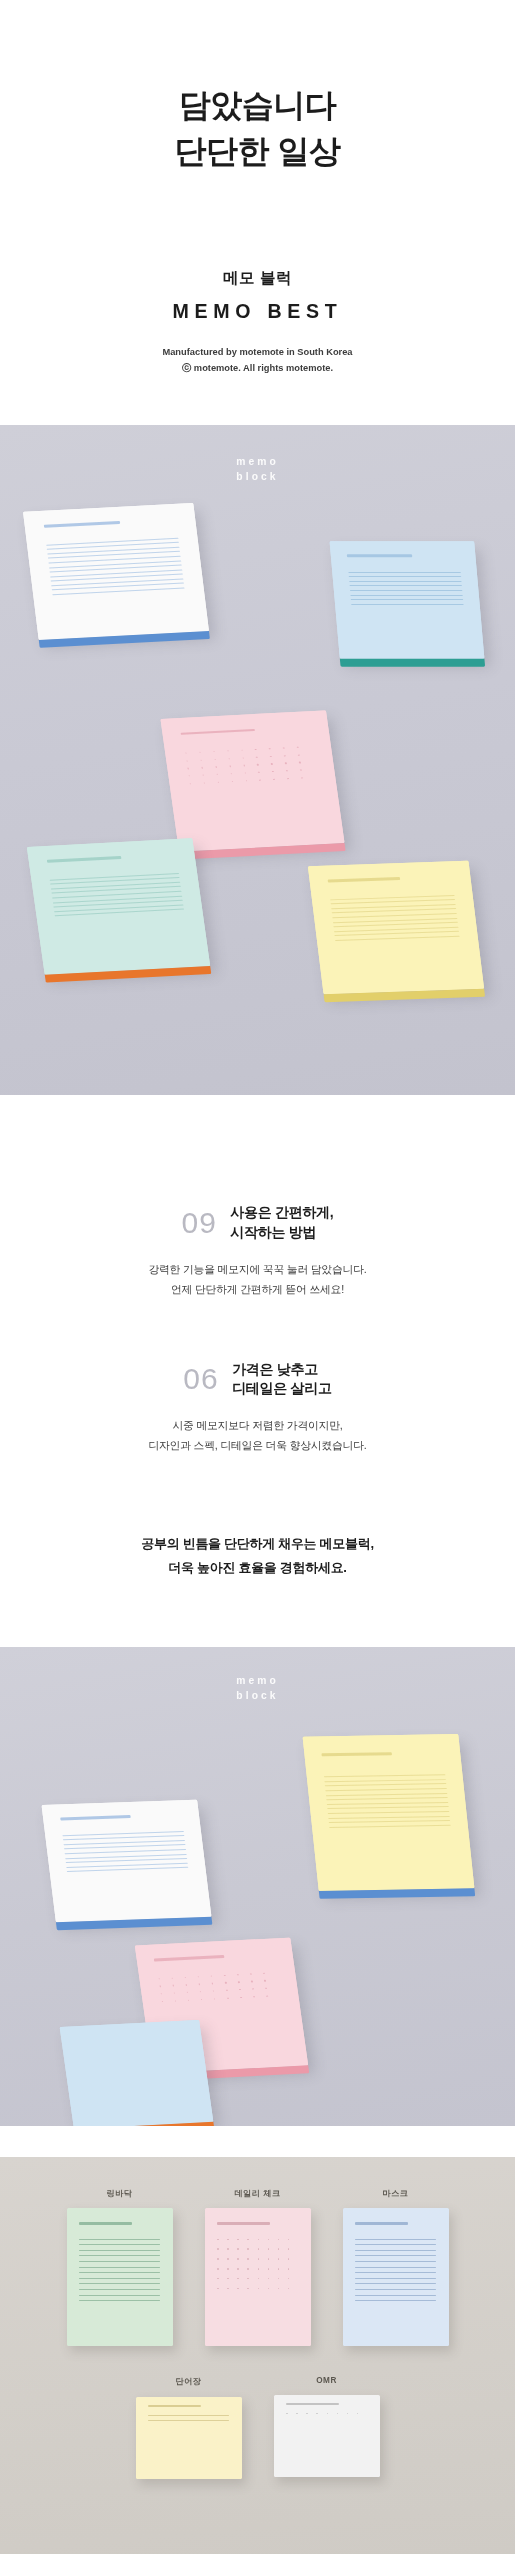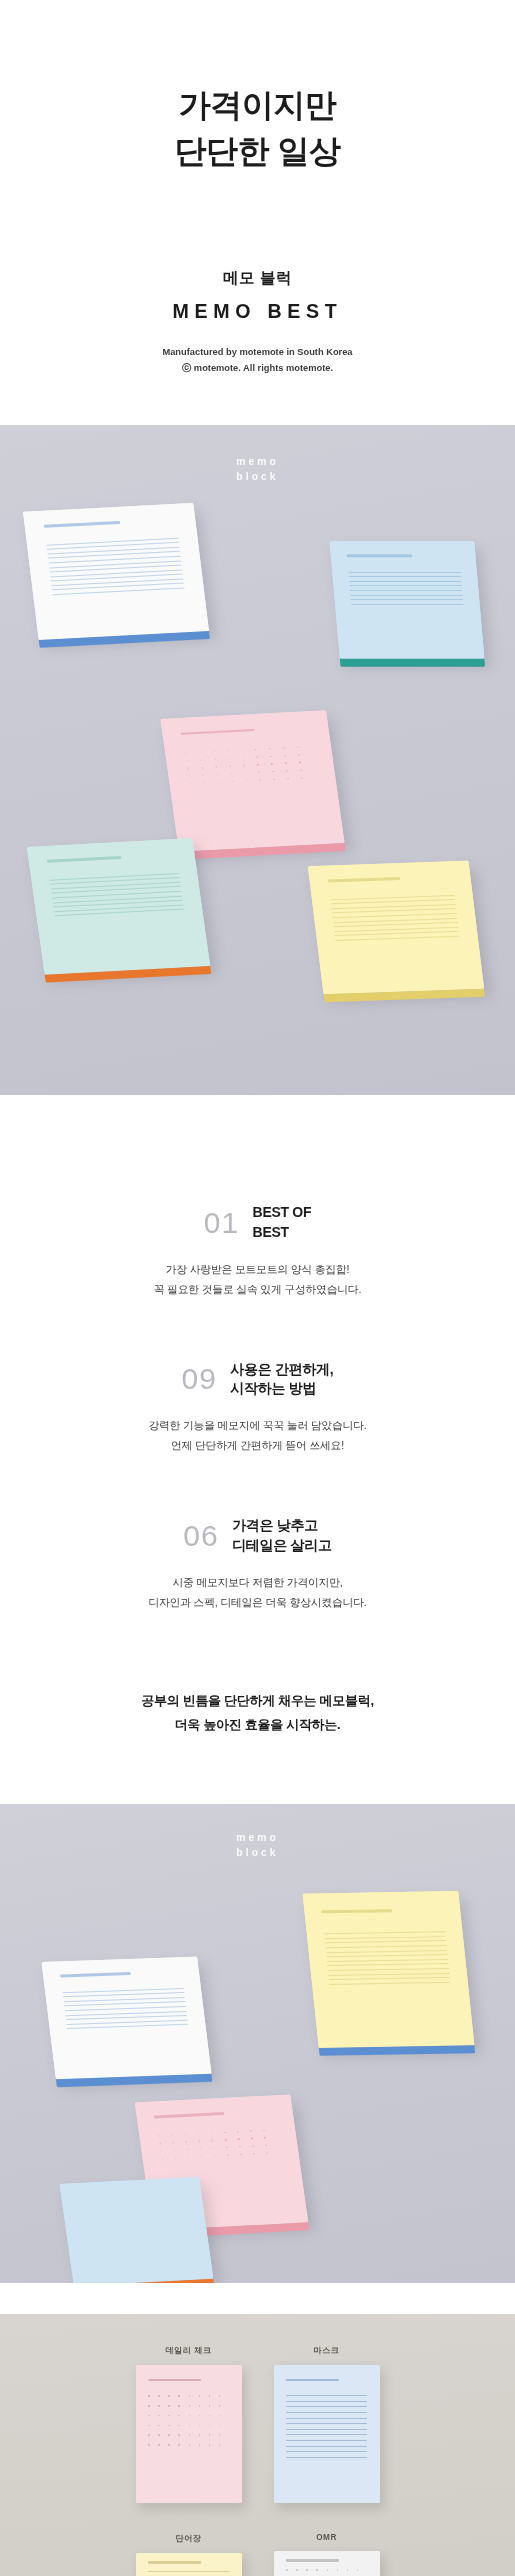--- a/index.html
+++ b/index.html
@@ -235,21 +235,21 @@
     position: absolute; left: 12%; top: 10%; width: 50%; height: 2.6px; border-radius: 1px; opacity: .55;
   }
 </style>
 </head>
 <body>
 
 <div class="page">
 
   <section class="hero">
     <h1 class="hero-title">
-      <span>가격이지만</span><br>
+      <span>담았습니다</span><br>
       <span>단단한 일상</span>
     </h1>
   </section>
 
   <section class="brand">
     <div class="brand-kr">메모 블럭</div>
     <div class="brand-en">MEMO BEST</div>
     <div class="brand-sub">
       <span>Manufactured by motemote in South Korea</span>
       <span class="line2">ⓒ motemote. All rights motemote.</span>
@@ -387,33 +387,20 @@
             <i style="background:#ddcd7b"></i>
           <i style="background:#ddcd7b"></i>
         </div>
       </div>
       <div class="edge" style="background:#e2cf6a;"></div>
     </div>
   </section>
 
   <section class="features">
 
-    <div class="feature">
-      <div class="feature-head">
-        <div class="feature-num">01</div>
-        <div class="feature-title">
-          <span>BEST OF</span><br>
-          <span>BEST</span>
-        </div>
-      </div>
-      <div class="feature-body">
-        <span>가장 사랑받은 모트모트의 양식 총집합!</span><br>
-        <span>꼭 필요한 것들로 실속 있게 구성하였습니다.</span>
-      </div>
-    </div>
 
     <div class="feature">
       <div class="feature-head">
         <div class="feature-num">09</div>
         <div class="feature-title">
           <span>사용은 간편하게,</span><br>
           <span>시작하는 방법</span>
         </div>
       </div>
       <div class="feature-body">
@@ -431,21 +418,21 @@
         </div>
       </div>
       <div class="feature-body">
         <span>시중 메모지보다 저렴한 가격이지만,</span><br>
         <span>디자인과 스펙, 디테일은 더욱 향상시켰습니다.</span>
       </div>
     </div>
 
     <div class="closing">
       <span>공부의 빈틈을 단단하게 채우는 메모블럭,</span><br>
-      <span>더욱 높아진 효율을 시작하는.</span>
+      <span>더욱 높아진 효율을 경험하세요.</span>
     </div>
   </section>
 
   <section class="photo photo-2">
     <div class="photo-logo">
       <span>memo</span><br>
       <span>block</span>
     </div>
 
     <div class="pad" style="right:49px; top:88px; width:155px; height:155px; transform:rotate(-6deg) skewY(5deg); background:#fbf3b8;">
@@ -536,20 +523,40 @@
       <div class="sheet" style="background:#cfe4f3;"></div>
       <div class="edge" style="background:#e8762c;"></div>
     </div>
   </section>
 
   <section class="photo photo-3">
     <div class="variants">
 
       <div class="vrow">
 
+        <div class="vitem">
+          <div class="vlabel">링바닥</div>
+          <div class="vcard" style="background:#d7ead7;">
+            <div class="vhead" style="background:#5f9676;"></div>
+            <div class="vrules">
+              <i style="background:#5f9676"></i>
+                <i style="background:#5f9676"></i>
+                <i style="background:#5f9676"></i>
+              <i style="background:#5f9676"></i>
+                <i style="background:#5f9676"></i>
+                <i style="background:#5f9676"></i>
+              <i style="background:#5f9676"></i>
+                <i style="background:#5f9676"></i>
+                <i style="background:#5f9676"></i>
+              <i style="background:#5f9676"></i>
+                <i style="background:#5f9676"></i>
+                <i style="background:#5f9676"></i>
+            </div>
+          </div>
+        </div>
 
         <div class="vitem">
           <div class="vlabel">데일리 체크</div>
           <div class="vcard" style="background:#f7dde2;">
             <div class="vhead" style="background:#c28794;"></div>
             <div class="vdots">
               <i style="background:#c28794"></i>
                 <i style="background:#c28794"></i>
                 <i style="background:#c28794"></i>
                 <i style="background:#c28794"></i>

